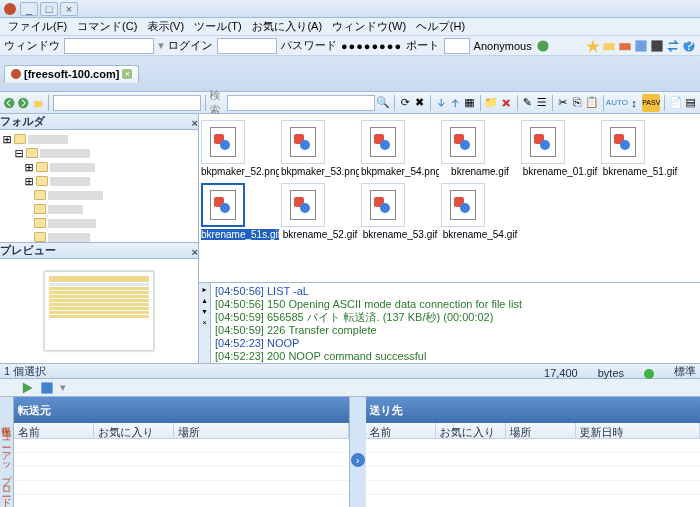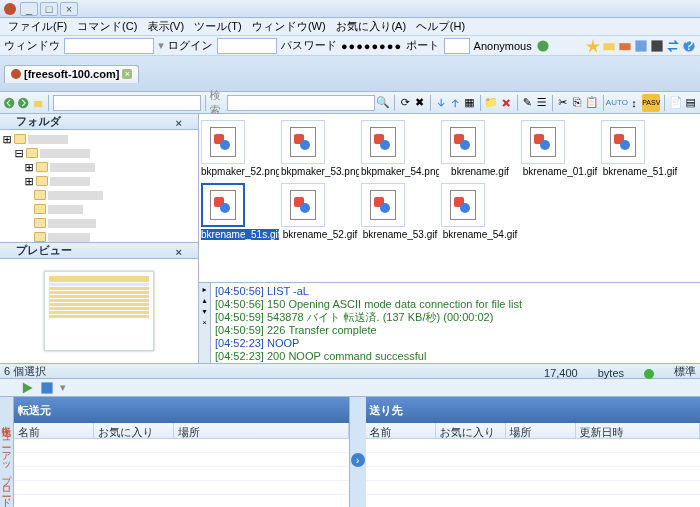--- a/index.html
+++ b/index.html
@@ -17,21 +17,21 @@
 .tabstrip{height:36px;background:linear-gradient(#d8e6f6,#c8daf0);display:flex;align-items:center;border-bottom:1px solid #a0b8d4;padding-left:4px}
 .tab{height:18px;background:linear-gradient(#fff,#e8f0fa);border:1px solid #9bb8d8;border-bottom:none;border-radius:3px 3px 0 0;padding:2px 6px;display:flex;align-items:center;gap:3px;margin-right:2px}
 .tab .ci{width:10px;height:10px;background:#c05030;border-radius:50%}
 .tab .x{width:10px;height:10px;background:#a0c080;color:#fff;text-align:center;line-height:10px;border-radius:2px;cursor:pointer;font-size:9px}
 .toolbar2{height:22px;background:linear-gradient(#f0f6fc,#dae8f6);display:flex;align-items:center;border-bottom:1px solid #a0b8d4;padding:0 3px;gap:2px}
 .tbtn{width:18px;height:18px;display:flex;align-items:center;justify-content:center;border-radius:2px;cursor:pointer}
 .sep{width:1px;height:16px;background:#a0b8d4;margin:0 2px}
 .searchbox{flex:0 0 90px;height:16px;border:1px solid #a0b8d4;background:#fff;padding:0 2px;color:#888}
 .mainrow{display:flex;height:249px}
 .leftcol{width:199px;display:flex;flex-direction:column;border-right:1px solid #a0b8d4}
-.panelhd{height:16px;background:linear-gradient(#e8f0fa,#d4e4f4);border-bottom:1px solid #a0b8d4;padding:0 16px;display:flex;align-items:flex-end;color:#234;font-weight:bold;justify-content:space-between}
+.panelhd{height:16px;background:linear-gradient(#e8f0fa,#d4e4f4);border-bottom:1px solid #a0b8d4;padding:0 0;display:flex;align-items:flex-end;color:#234;font-weight:bold;justify-content:space-between}
 .panelhd .x2{cursor:pointer;color:#456}
 .tree{flex:1;background:#fff;overflow:hidden;padding:2px;border-bottom:1px solid #a0b8d4}
 .tnode{display:flex;align-items:center;height:14px;gap:2px}
 .tnode .tw{display:inline-block;text-align:center}
 .fold{width:12px;height:10px;background:#f8e4a0;border:1px solid #d4b060;border-radius:1px}
 .blur{background:#ddd;height:9px;border-radius:1px}
 .preview{height:120px;display:flex;flex-direction:column}
 .pvbody{flex:1;background:#fff;display:flex;align-items:center;justify-content:center}
 .pvimg{width:110px;height:80px;background:#fff;border:1px solid #cdd;box-shadow:0 0 2px #aaa;padding:4px}
 .pvimg .pbar{height:6px;background:#f0d890;margin-bottom:1px}
@@ -80,22 +80,22 @@
     <span>□</span>
     <span>×</span>
   </div>
 </div>
 
 <div class="menubar">
   <span>ファイル(F)</span>
   <span>コマンド(C)</span>
   <span>表示(V)</span>
   <span>ツール(T)</span>
+  <span>お気に入り(A)</span>
   <span>ウィンドウ(W)</span>
-  <span>お気に入り(A)</span>
   <span>ヘルプ(H)</span>
 </div>
 
 <div class="addrbar">
   <span>ウィンドウ</span>
   <input style="width: 90px;">
   <span style="color:#888">▾</span>
   <span>ログイン</span>
   <input style="width: 60px;">
   <span>パスワード</span>
@@ -343,32 +343,32 @@
     </div>
     <div class="logpane">
       <div class="logside">
         <span>▸</span>
         <span>▴</span>
         <span>▾</span>
         <span>×</span>
       </div>
       <div class="logtxt" id="logtxt"><span class="lb">[04:50:56] LIST -aL</span>
 <span class="lg">[04:50:56] 150 Opening ASCII mode data connection for file list</span>
-<span class="lg">[04:50:59] 543878 バイト 転送済. (137 KB/秒) (00:00:02)</span>
+<span class="lg">[04:50:59] 656585 バイト 転送済. (137 KB/秒) (00:00:02)</span>
 <span class="lg">[04:50:59] 226 Transfer complete</span>
 <span class="lb">[04:52:23] NOOP</span>
 <span class="lg">[04:52:23] 200 NOOP command successful</span>
 
 </div>
     </div>
   </div>
 </div>
 
 <div class="statusbar">
-  <span>6 個選択</span>
+  <span>1 個選択</span>
   <div class="r">
     <span>17,400</span>
     <span>bytes</span>
     <span class="green"></span>
     <span>標準</span>
   </div>
 </div>
 
 <div class="txtoolbar">
   <span class="ic"><svg viewBox="0 0 10 10">

